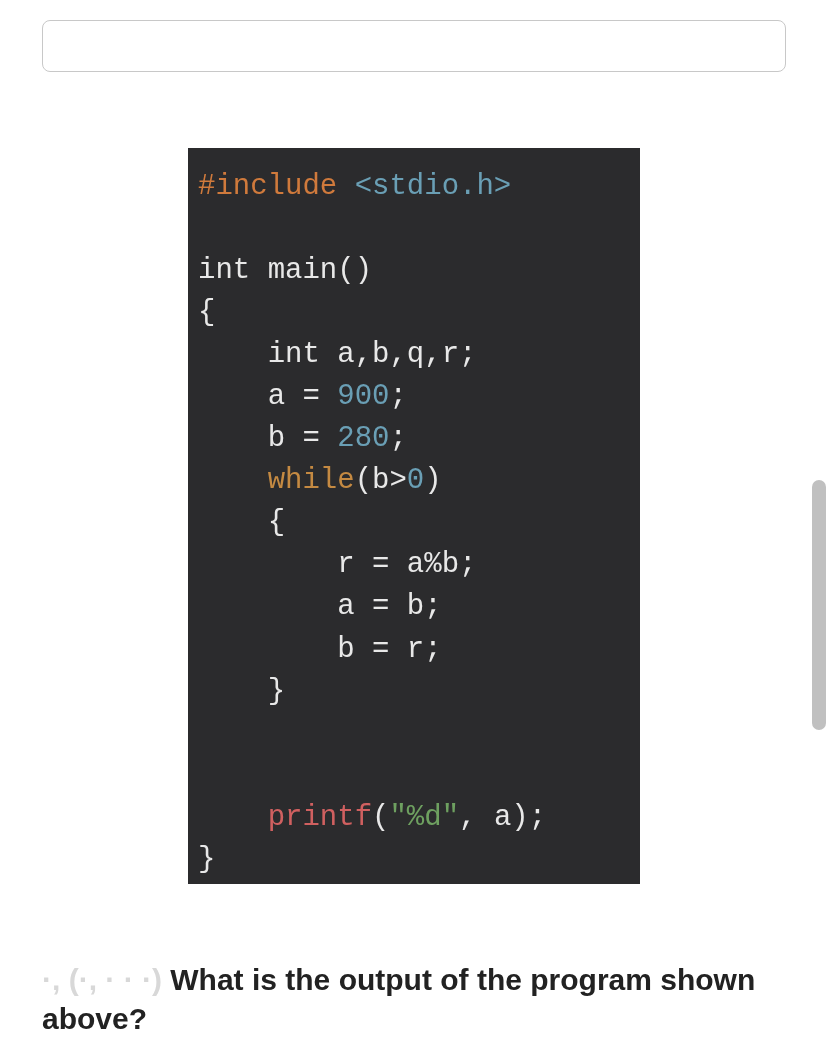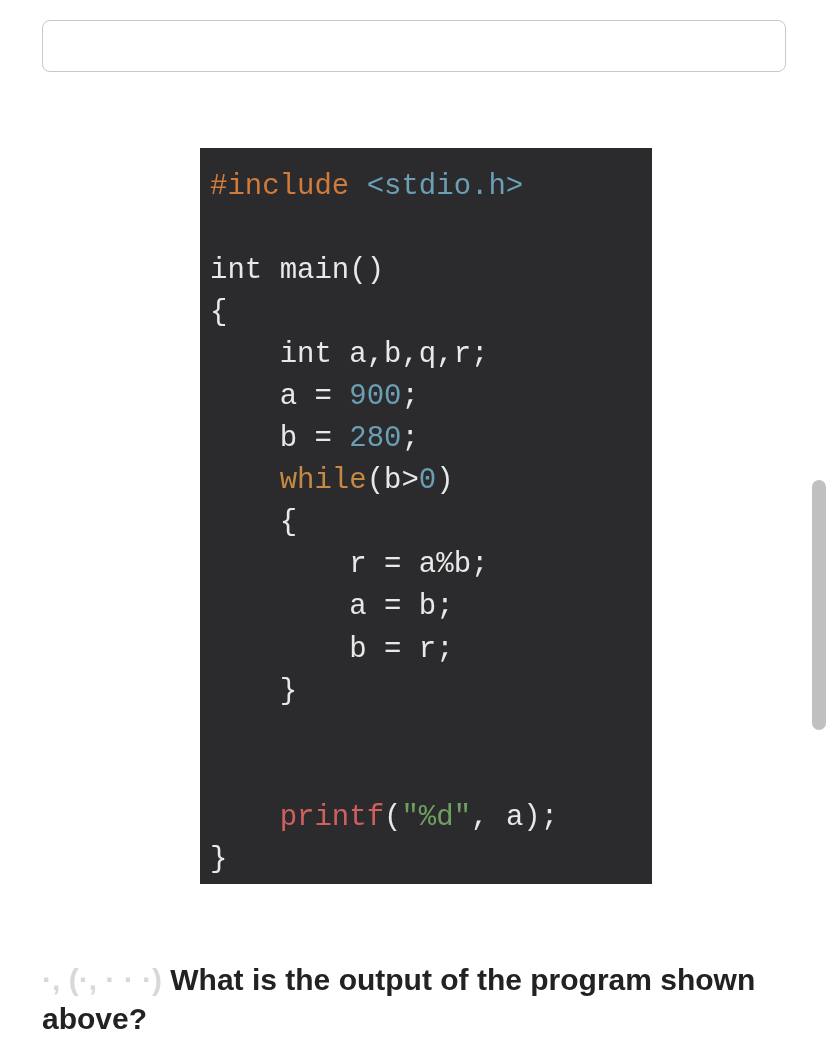--- a/index.html
+++ b/index.html
@@ -20,21 +20,21 @@
       left: 42px;
       width: 744px;
       height: 52px;
       border: 1px solid #c8c8c8;
       border-radius: 8px;
       background: #ffffff;
     }
     .code-block {
       position: absolute;
       top: 148px;
-      left: 200px;
+      left: 188px;
       width: 452px;
       height: 736px;
       background: #2b2b2d;
       font-family: 'Menlo', 'Consolas', 'Courier New', monospace;
       font-size: 29px;
       line-height: 1.45;
       color: #e8e8e8;
       padding: 18px 0 0 10px;
       overflow: hidden;
       white-space: pre;

